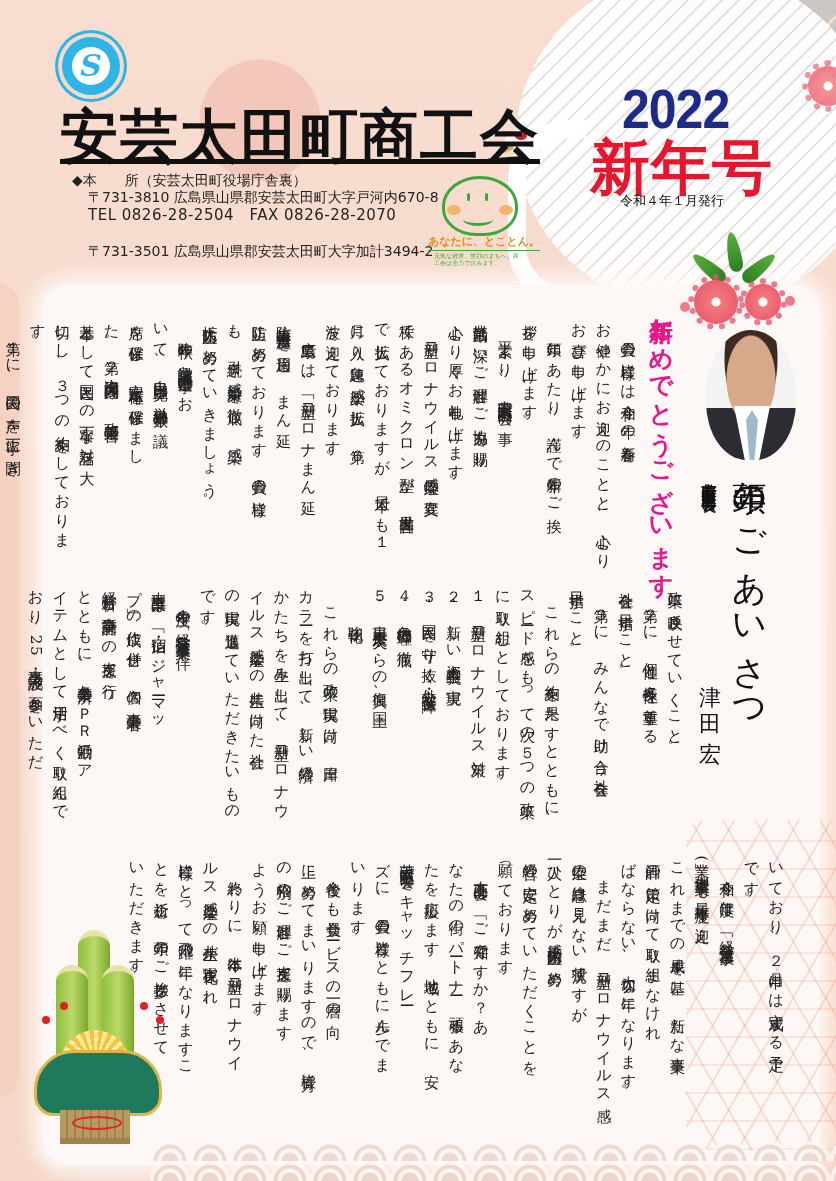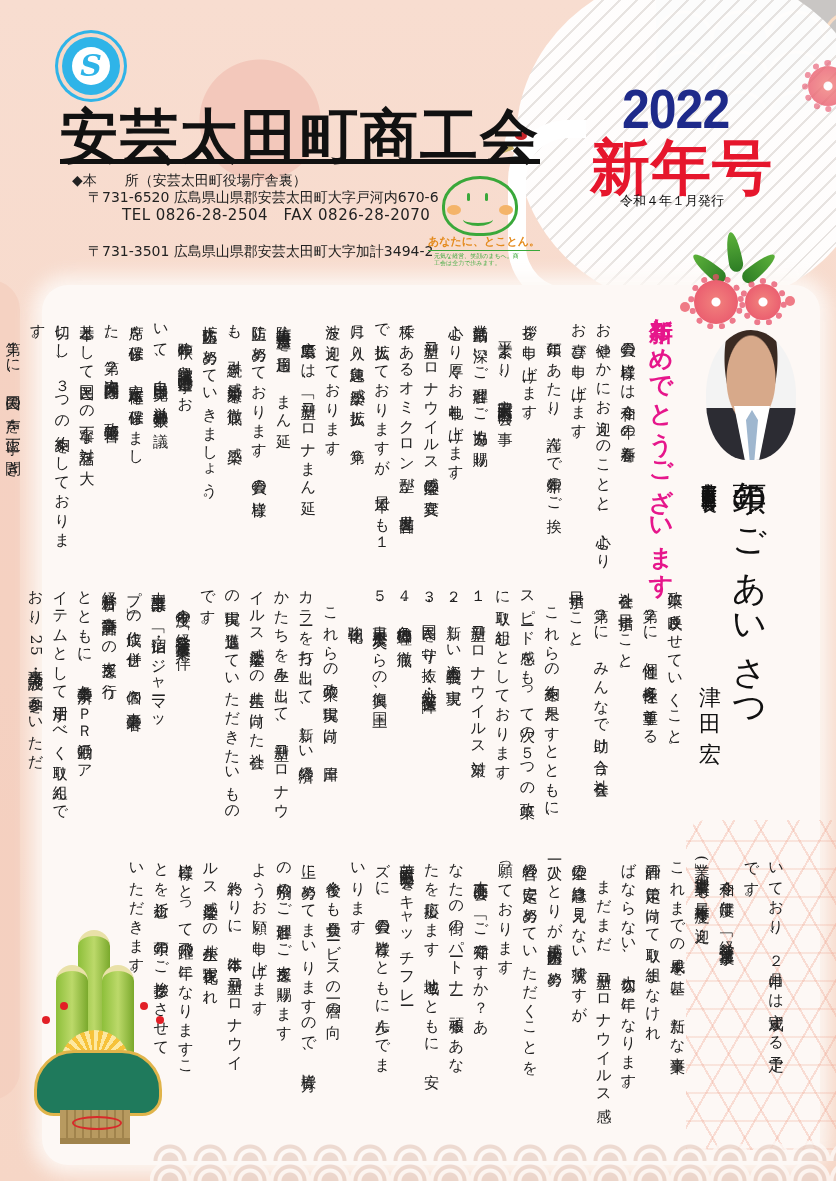--- a/index.html
+++ b/index.html
@@ -40,21 +40,21 @@
   .logo-gear { position: absolute; left: 62px; top: 37px; width: 58px; height: 58px; border-radius: 50%;
     background: #2fb4e8; box-shadow: 0 0 0 4px #f7d9c8, 0 0 0 7px #2fb4e8; }
   .logo-gear::before { content: ""; position: absolute; inset: -9px; border-radius: 50%;
     background: repeating-conic-gradient(#2fb4e8 0 12deg, transparent 12deg 30deg); z-index: -1; }
   .logo-inner { position: absolute; left: 10px; top: 10px; width: 38px; height: 38px; border-radius: 50%;
     background: #fff; color: #2fb4e8; font: bold 30px/38px "DejaVu Serif", serif; text-align: center; font-style: italic; }
   .slogan { position: absolute; left: 127px; top: 48px; font-size: 34px; font-weight: bold; color: #1a9a8e; letter-spacing: 1px; white-space: nowrap; }
   .org-name { position: absolute; left: 60px; top: 104px; font: bold 58px/64px "DejaVu Sans", sans-serif; color: #111; letter-spacing: 2px; white-space: nowrap; text-decoration: underline; }
 
   .addr { position: absolute; left: 72px; font: 14px/17px "DejaVu Sans", sans-serif; color: #222; white-space: nowrap; }
-  .addr-tel { font: 15px/18px "DejaVu Sans", sans-serif; letter-spacing: .5px; margin-left: 34px; }
+  .addr-tel { font: 15px/18px "DejaVu Sans", sans-serif; letter-spacing: .5px; }
 
   .mascot { position: absolute; left: 442px; top: 176px; width: 70px; height: 54px; border: 3px solid #3aa83a; border-radius: 50% 50% 45% 45%; }
   .mascot .cheek { position: absolute; width: 14px; height: 10px; background: #f4b46a; border-radius: 50%; top: 26px; }
   .mascot .eye { position: absolute; width: 3px; height: 8px; background: #3aa83a; top: 14px; border-radius: 2px; }
   .mascot .mouth { position: absolute; left: 18px; top: 34px; width: 30px; height: 10px; border-bottom: 3px solid #3aa83a; border-radius: 0 0 50% 50%; }
   .mascot-caption { position: absolute; left: 428px; top: 236px; font: bold 11px/12px "DejaVu Sans", sans-serif; color: #e48a1c; white-space: nowrap; border-bottom: 1px solid #3aa83a; padding-bottom: 2px; }
   .mascot-sub { position: absolute; left: 434px; top: 252px; font: 6px/7px "DejaVu Sans", sans-serif; color: #3aa83a; width: 90px; }
 
   .year { position: absolute; left: 622px; top: 84px; font: bold 50px/50px "Liberation Sans", sans-serif; color: #1e2a8a; letter-spacing: -1px; transform: scaleY(1.1); }
   .issue { position: absolute; left: 590px; top: 136px; font: bold 60px/62px "DejaVu Sans", sans-serif; color: #e6162c; letter-spacing: 1px; }
@@ -100,21 +100,21 @@
   <div class="crane-crest"></div>
   <div class="crane-beak"></div>
   <div class="side-arc"></div>
 
   <div class="logo-gear">
     <div class="logo-inner">S</div>
   </div>
   <div class="org-name">安芸太田町商工会</div>
 
   <div class="addr" style="top:172px">◆本　　所（安芸太田町役場庁舎裏）</div>
-  <div class="addr" style="top:189px;left:88px">〒731-6520  広島県山県郡安芸太田町大字戸河内670-6</div>
+  <div class="addr" style="top:189px;left:88px">〒731-3810  広島県山県郡安芸太田町大字戸河内670-8</div>
   <div class="addr addr-tel" style="top:206px;left:88px">TEL 0826-28-2504　FAX 0826-28-2070</div>
   <div class="addr" style="top:243px;left:88px">〒731-3501  広島県山県郡安芸太田町大字加計3494-2</div>
 
   <div class="mascot">
     <span class="cheek" style="left:2px"></span>
     <span class="cheek" style="right:2px"></span>
     <span class="eye" style="left:22px"></span>
     <span class="eye" style="left:40px"></span>
     <span class="mouth"></span>
   </div>

